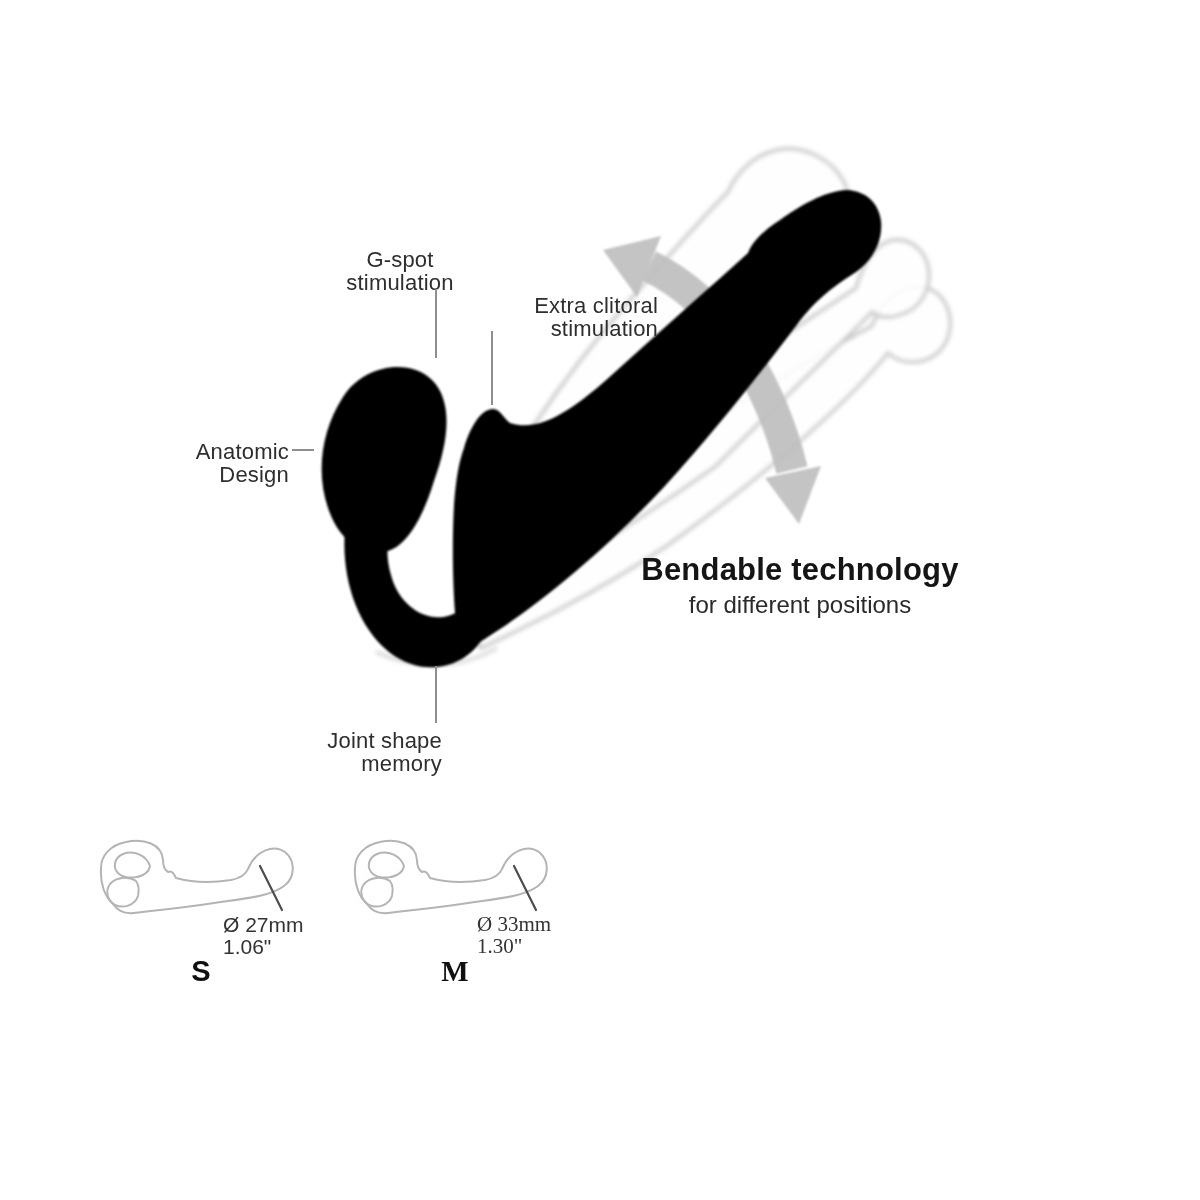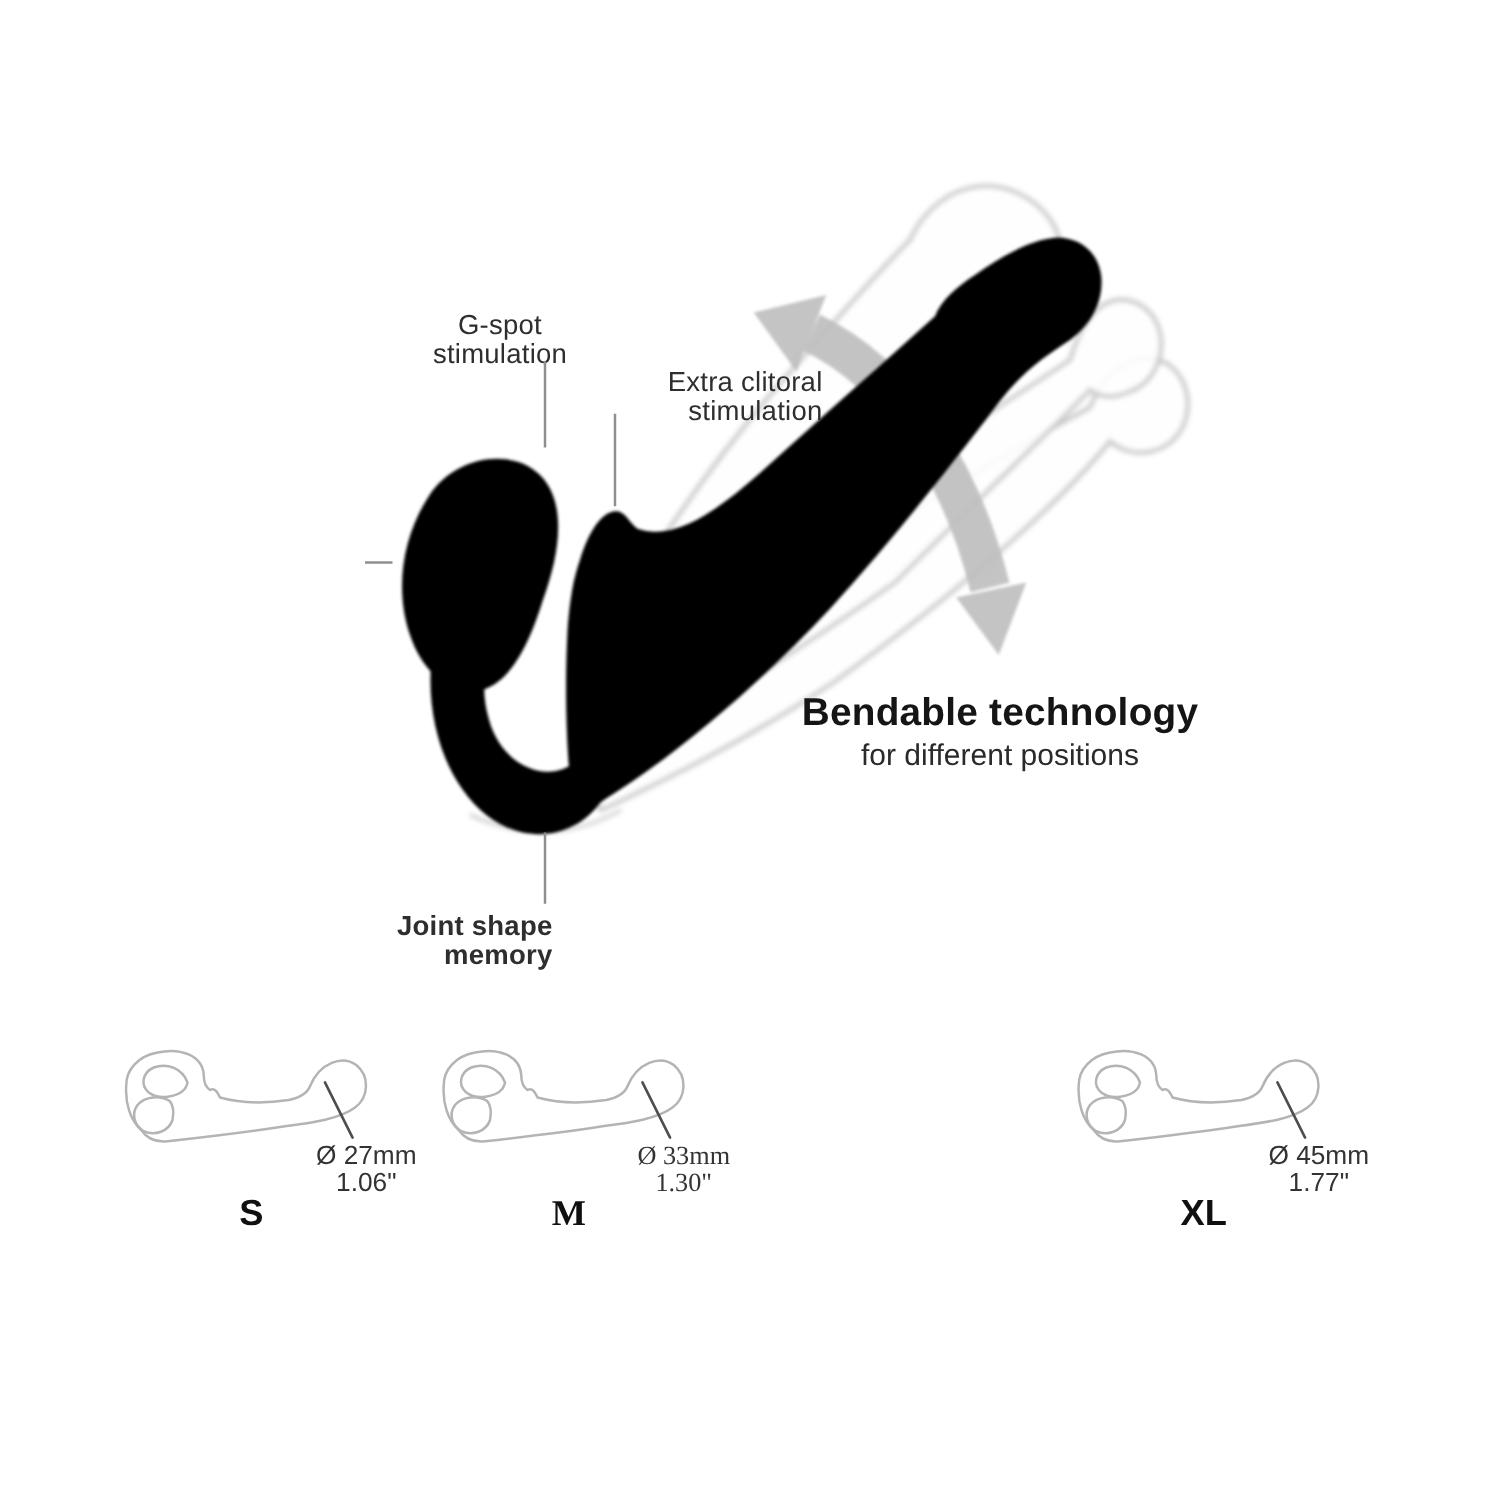--- a/index.html
+++ b/index.html
@@ -13,21 +13,21 @@
   .note{position:absolute;color:var(--ink);font-size:22px;line-height:23px;letter-spacing:.2px;}
   .note .ln{display:block;}
   .leader-v{position:absolute;width:2px;background:var(--leader);}
   .leader-h{position:absolute;height:2px;background:var(--leader);}
   .headline{position:absolute;left:598px;top:552px;width:404px;text-align:center;}
   .headline .t1{display:block;font-size:31px;font-weight:bold;color:var(--title);letter-spacing:.2px;}
   .headline .t2{display:block;font-size:24px;color:#2a2a2a;margin-top:3px;}
   .size-row{position:absolute;left:0;top:836px;width:1200px;height:160px;}
   .size-block{position:absolute;top:0;width:254px;height:158px;}
   .size-block .mini{position:absolute;left:12px;top:0;width:215px;height:125px;}
-  .dims{position:absolute;left:149px;top:78px;width:140px;text-align:center;color:#333;font-size:21px;line-height:21.5px;}
+  .dims{position:absolute;left:149px;top:78px;width:140px;text-align:left;color:#333;font-size:21px;line-height:21.5px;}
   .dims .ln{display:block;}
   .size-letter{position:absolute;left:0;top:119px;width:254px;text-align:center;font-size:29px;font-weight:bold;color:#101010;}
 </style>
 </head>
 <body>
 
 <div class="canvas">
 
   <svg class="art" viewBox="0 0 1200 1200" aria-hidden="true">
     <defs>
@@ -94,23 +94,26 @@
     <span class="ln">stimulation</span>
   </div>
   <div class="leader-v" style="left:435px;top:289px;height:69px;"></div>
 
   <div class="note" style="left:488px;top:294px;width:170px;text-align:right;">
     <span class="ln">Extra clitoral</span>
     <span class="ln">stimulation</span>
   </div>
   <div class="leader-v" style="left:491px;top:331px;height:74px;"></div>
 
+  <div class="note" style="left:120px;top:440px;width:169px;text-align:right;">
+    <span class="ln">Anatomic Design</span>
+  </div>
   <div class="leader-h" style="left:292px;top:449px;width:22px;"></div>
 
-  <div class="note" style="left:292px;top:729px;width:150px;text-align:right;font-weight:bold;">
+  <div class="note" style="left:292px;top:729px;width:150px;text-align:right;">
     <span class="ln">Joint shape</span>
     <span class="ln">memory</span>
   </div>
   <div class="leader-v" style="left:435px;top:666px;height:57px;"></div>
 
   <div class="headline">
     <span class="t1">Bendable technology</span>
     <span class="t2">for different positions</span>
   </div>
 
@@ -132,25 +135,15 @@
           <use href="#mini-product"></use>
         </svg>
       <div class="dims">
         <span class="ln">Ø 33mm</span>
         <span class="ln">1.30"</span>
       </div>
       <div class="size-letter">M</div>
     </div>
 
 
-    <div class="size-block" style="left:836px;">
-      <svg class="mini" viewBox="0 0 215 125">
-          <use href="#mini-product"></use>
-        </svg>
-      <div class="dims">
-        <span class="ln">Ø 45mm</span>
-        <span class="ln">1.77"</span>
-      </div>
-      <div class="size-letter">XL</div>
-    </div>
 
   </div>
 </div>
 
 </body></html>

